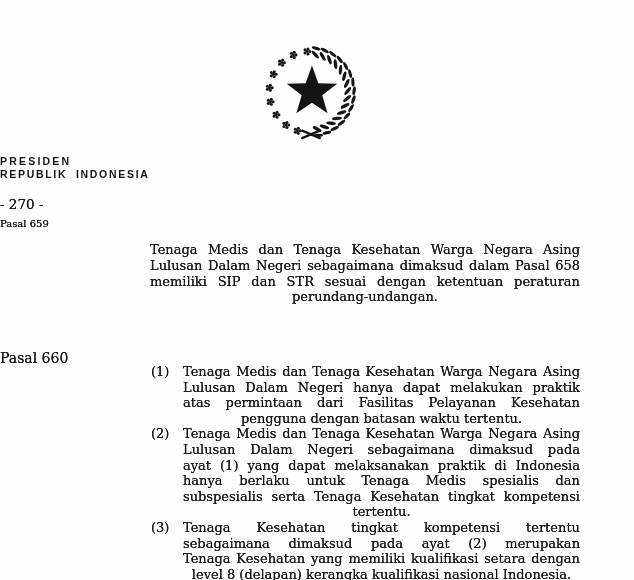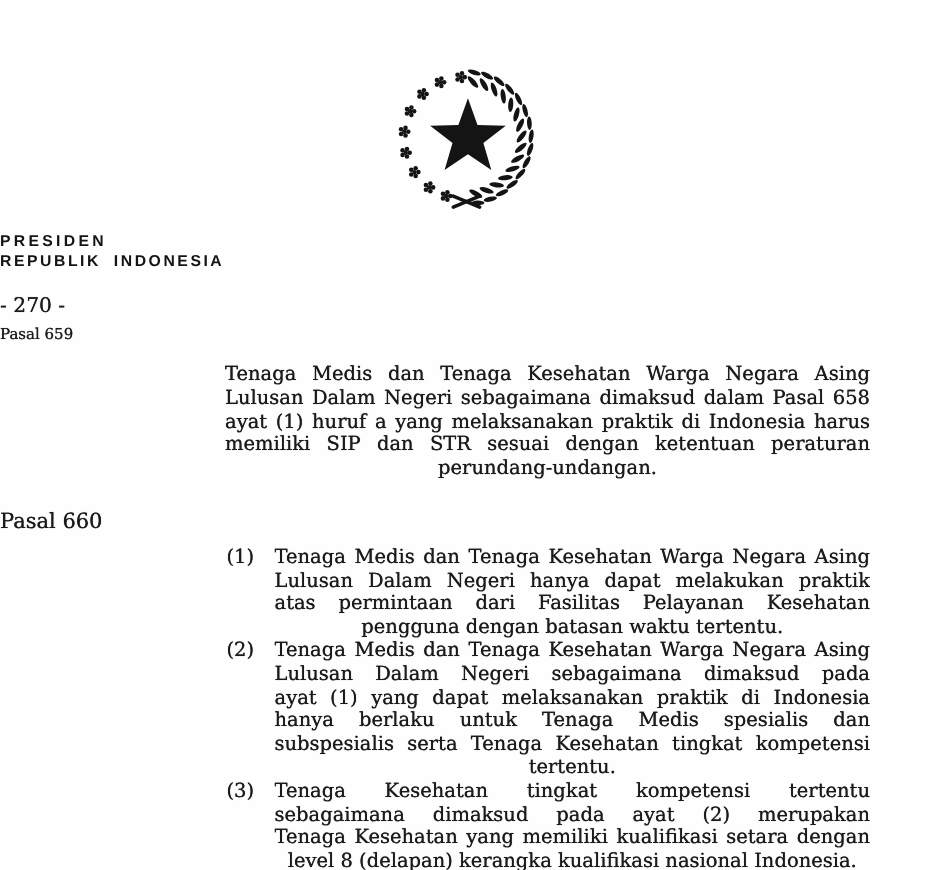--- a/index.html
+++ b/index.html
@@ -11,21 +11,21 @@
   .page{position:absolute;inset:0;}
   
   .cc{position:absolute;left:0;width:624px;text-align:left;}
   .emblem{position:absolute;left:261px;top:43px;width:98px;height:98px;}
   .lh1{top:155px;font-family:"Liberation Sans",sans-serif;font-weight:bold;
        font-size:10.5px;letter-spacing:2.2px;color:#141414;}
   .lh2{top:168px;font-family:"Liberation Sans",sans-serif;font-weight:bold;
        font-size:10.5px;letter-spacing:1.7px;word-spacing:4px;color:#141414;}
   .pagenum{top:196px;font-size:13.5px;}
   .h659{top:218px;font-size:10px;}
-  .h660{top:340px;font-size:14px;}
+  .h660{top:350px;font-size:14px;}
   .scan{text-shadow:0 0 .45px currentColor;}
   .para{position:absolute;left:150px;top:242px;width:430px;
         font-size:13px;line-height:15.8px;}
   .para .jl,.para .ll{height:15.8px;overflow:hidden;}
   .list{position:absolute;left:151px;top:364px;width:429px;
         font-size:13px;line-height:15.6px;}
   .list .jl,.list .ll{height:15.6px;overflow:hidden;}
   .jl{text-align:justify;text-align-last:justify;text-justify:inter-word;}
   .ll{text-align:center;}
   .item{position:relative;padding-left:32px;}
@@ -153,21 +153,20 @@
   <div class="cc lh1">PRESIDEN</div>
   <div class="cc lh2">REPUBLIK INDONESIA</div>
 
   <div class="cc pagenum scan">- 270 -</div>
 
   <div class="cc h659 scan">Pasal 659</div>
 
   <div class="para scan">
     <div class="jl">Tenaga Medis dan Tenaga Kesehatan Warga Negara Asing</div>
     <div class="jl">Lulusan Dalam Negeri sebagaimana dimaksud dalam Pasal 658</div>
-    <div class="jl">ayat (1) huruf a yang melaksanakan praktik di Indonesia harus</div>
     <div class="jl">memiliki SIP dan STR sesuai dengan ketentuan peraturan</div>
     <div class="ll">perundang-undangan.</div>
   </div>
 
   <div class="cc h660 scan">Pasal 660</div>
 
   <div class="list scan">
 
     <div class="item">
       <span class="num">(1)</span>

